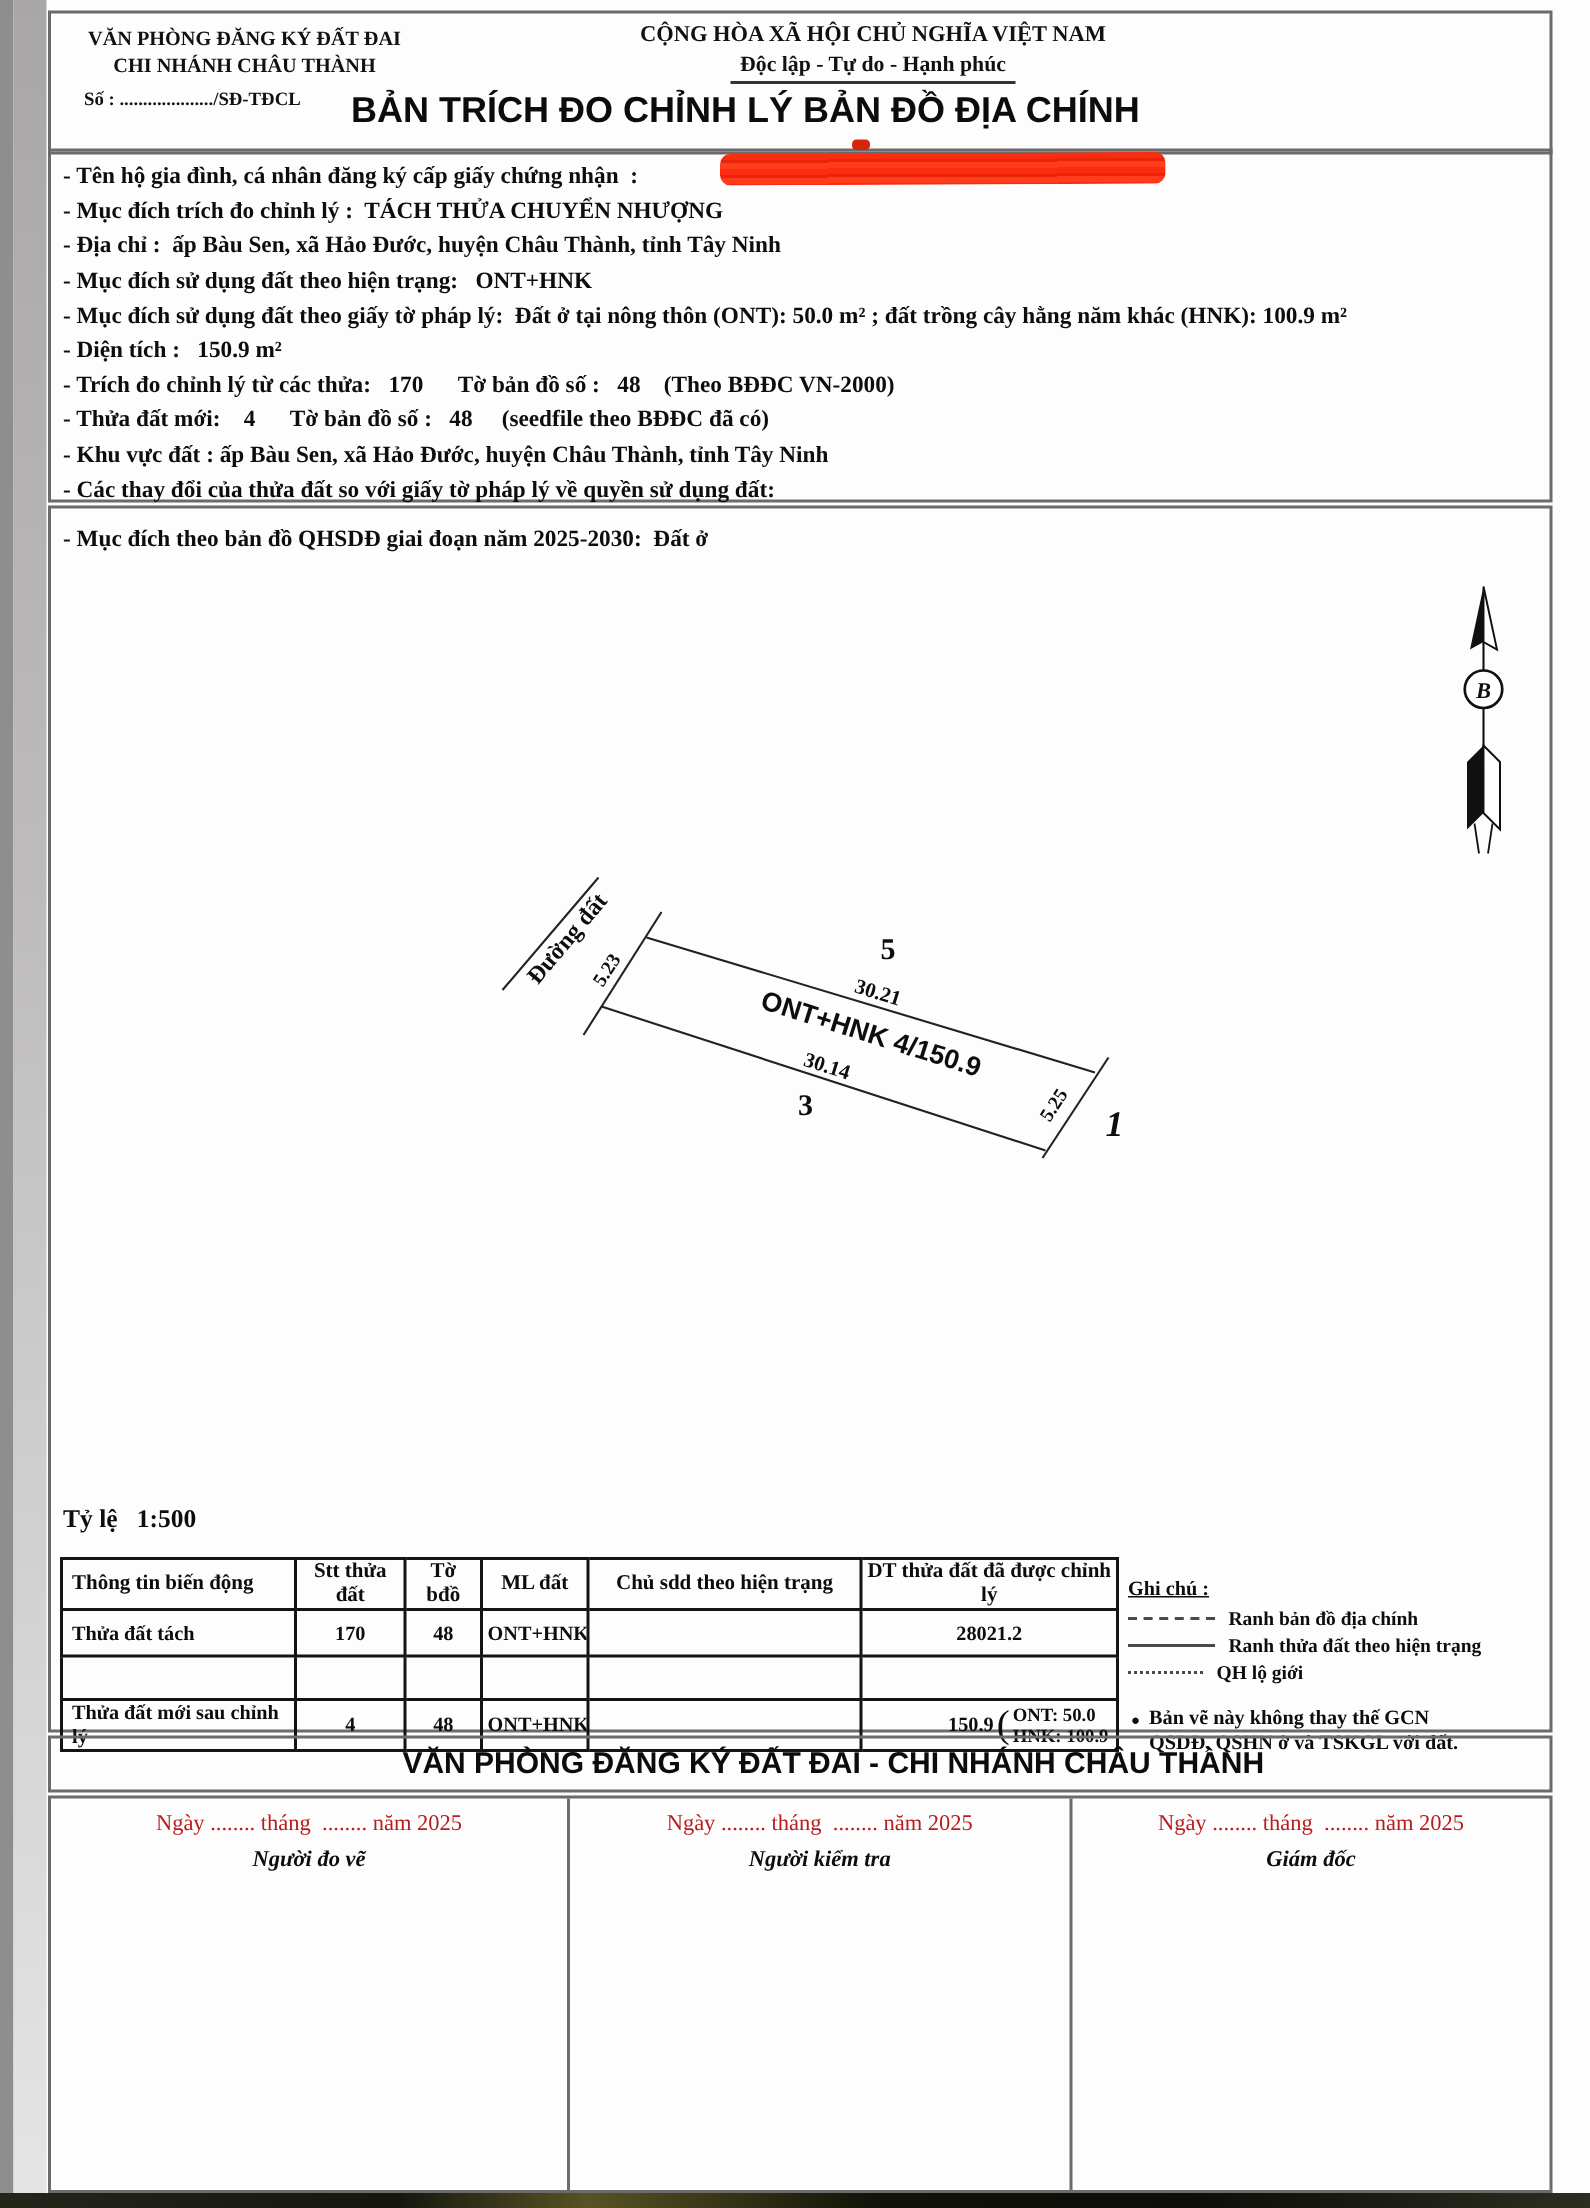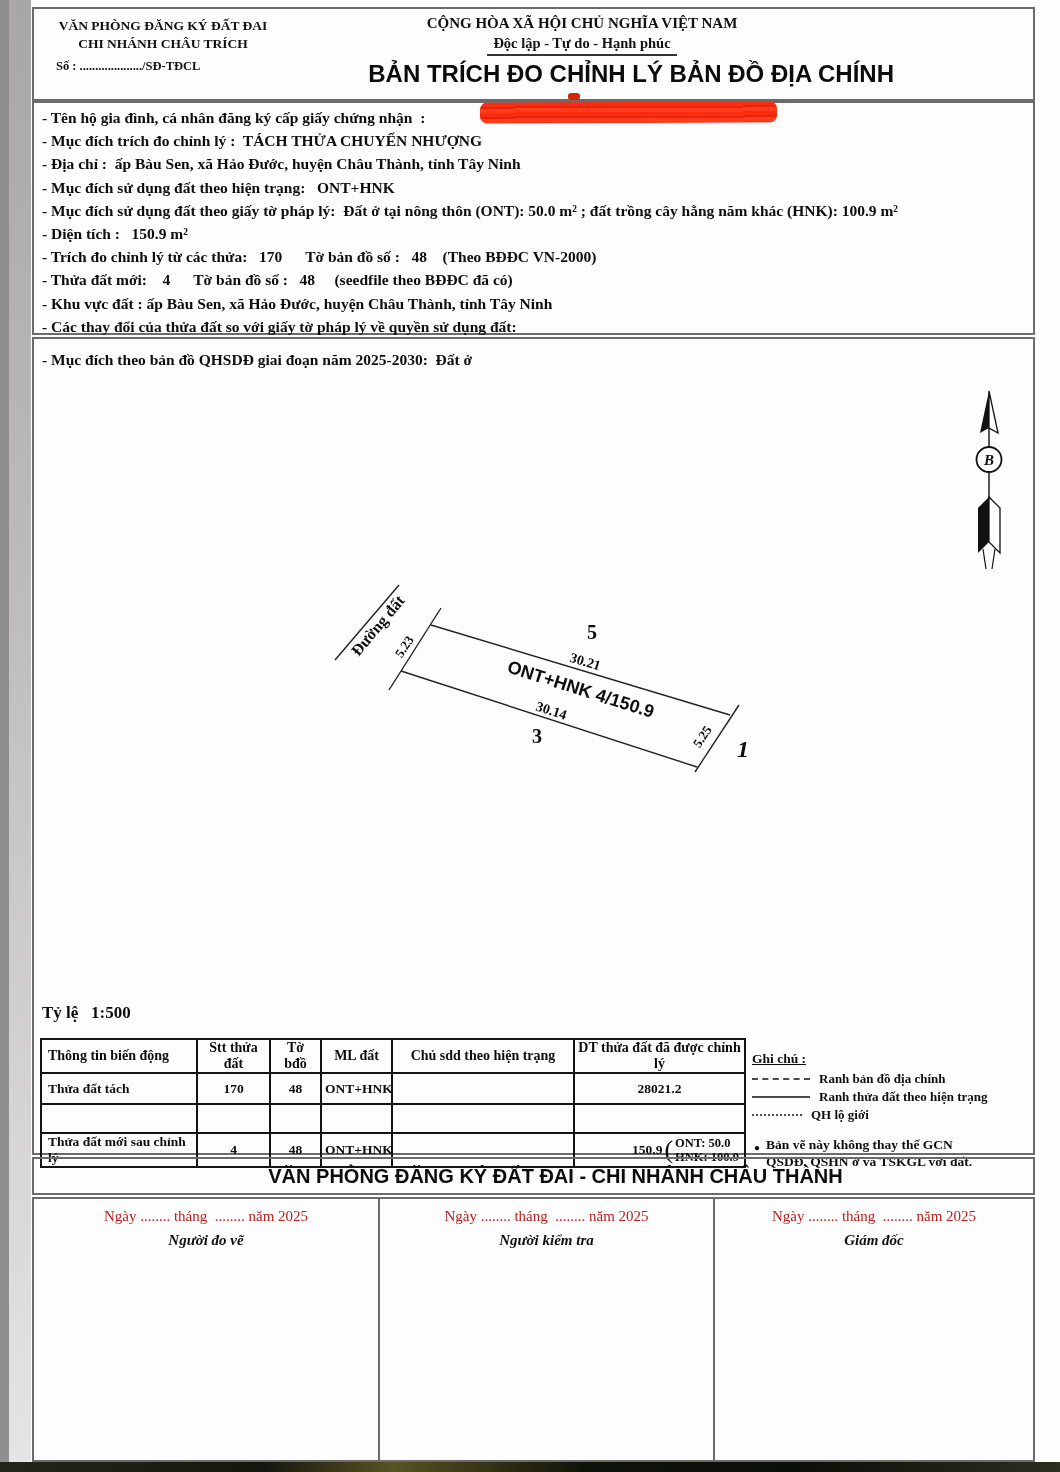--- a/index.html
+++ b/index.html
@@ -21,21 +21,21 @@
   .sign-col{padding-top:9px;text-align:center;}
   .sign-col.b1,.sign-col.b2{border-right:2px solid #6b6b6b;}
   
   .office-block{position:absolute;left:14px;top:8px;width:230px;text-align:center;
      font-weight:bold;font-size:13.5px;line-height:18px;color:#111;}
   .doc-number{position:absolute;left:22px;top:50px;font-weight:bold;font-size:12.5px;color:#111;white-space:pre;}
   .national-block{position:absolute;left:368px;top:6px;width:360px;text-align:center;color:#111;}
   .national-line1{font-weight:bold;font-size:15px;}
   .national-line2{display:inline-block;font-weight:bold;font-size:14.5px;margin-top:3px;
      border-bottom:2px solid #333;padding:0 6px 2px 6px;}
-  .doc-title{position:absolute;left:200px;top:51px;width:660px;text-align:right;
+  .doc-title{position:absolute;left:200px;top:51px;width:660px;text-align:left;
      font-family:"Liberation Sans", sans-serif;font-weight:bold;font-size:24px;color:#0c0c0c;white-space:nowrap;}
   
   .redaction-bar{position:absolute;left:480px;top:102px;width:297px;height:21px;background:#fb2c10;
      border-radius:7px;transform:rotate(-0.25deg);
      background-image:repeating-linear-gradient(to bottom,#fb2c10 0 4px,#e82508 4px 6px,#ff3d1c 6px 10px);}
   .redaction-dot{position:absolute;left:568px;top:93px;width:12px;height:7px;background:#d42608;border-radius:3px;}
   
   .info-lines{padding:5px 0 0 8px;}
   .line{font-weight:bold;font-size:15.5px;line-height:23.2px;color:#0d0d0d;white-space:pre-wrap;}
   .map-lines{padding:8px 0 0 8px;}
@@ -77,21 +77,21 @@
 </head>
 <body>
 
 <div class="photo">
   <div class="edge-left-dark"></div>
   <div class="edge-left-light"></div>
 
   <div class="box header-box">
     <div class="office-block">
       <div>VĂN PHÒNG ĐĂNG KÝ ĐẤT ĐAI</div>
-      <div>CHI NHÁNH CHÂU TRÍCH</div>
+      <div>CHI NHÁNH CHÂU THÀNH</div>
     </div>
     <div class="doc-number">Số : ..................../SĐ-TĐCL</div>
     <div class="national-block">
       <div class="national-line1">CỘNG HÒA XÃ HỘI CHỦ NGHĨA VIỆT NAM</div>
       <div><span class="national-line2">Độc lập - Tự do - Hạnh phúc</span></div>
     </div>
     <div class="doc-title">BẢN TRÍCH ĐO CHỈNH LÝ BẢN ĐỒ ĐỊA CHÍNH</div>
   </div>
 
   <div class="box info-box">

